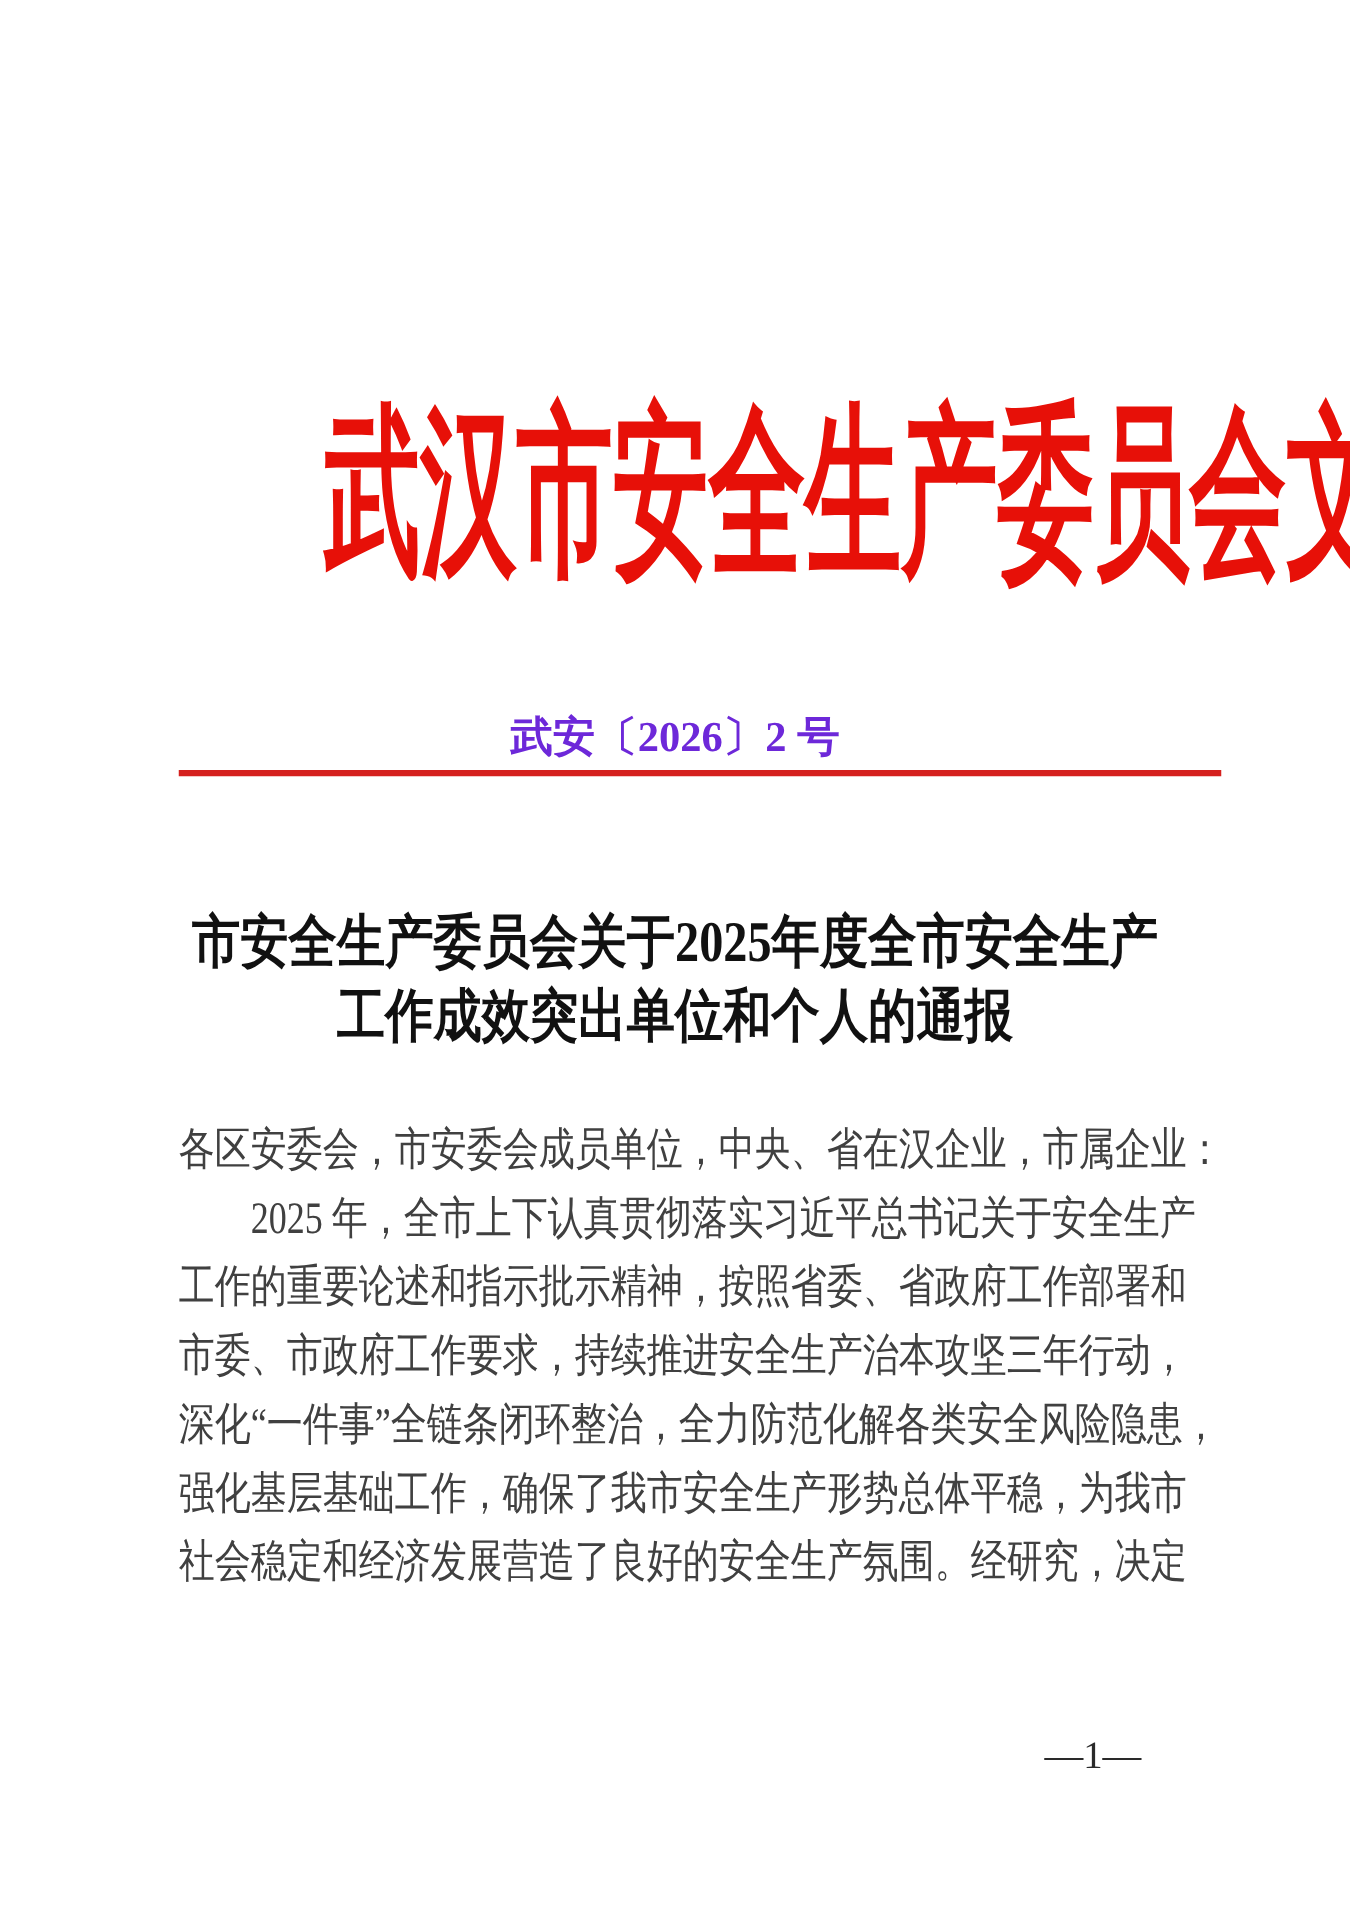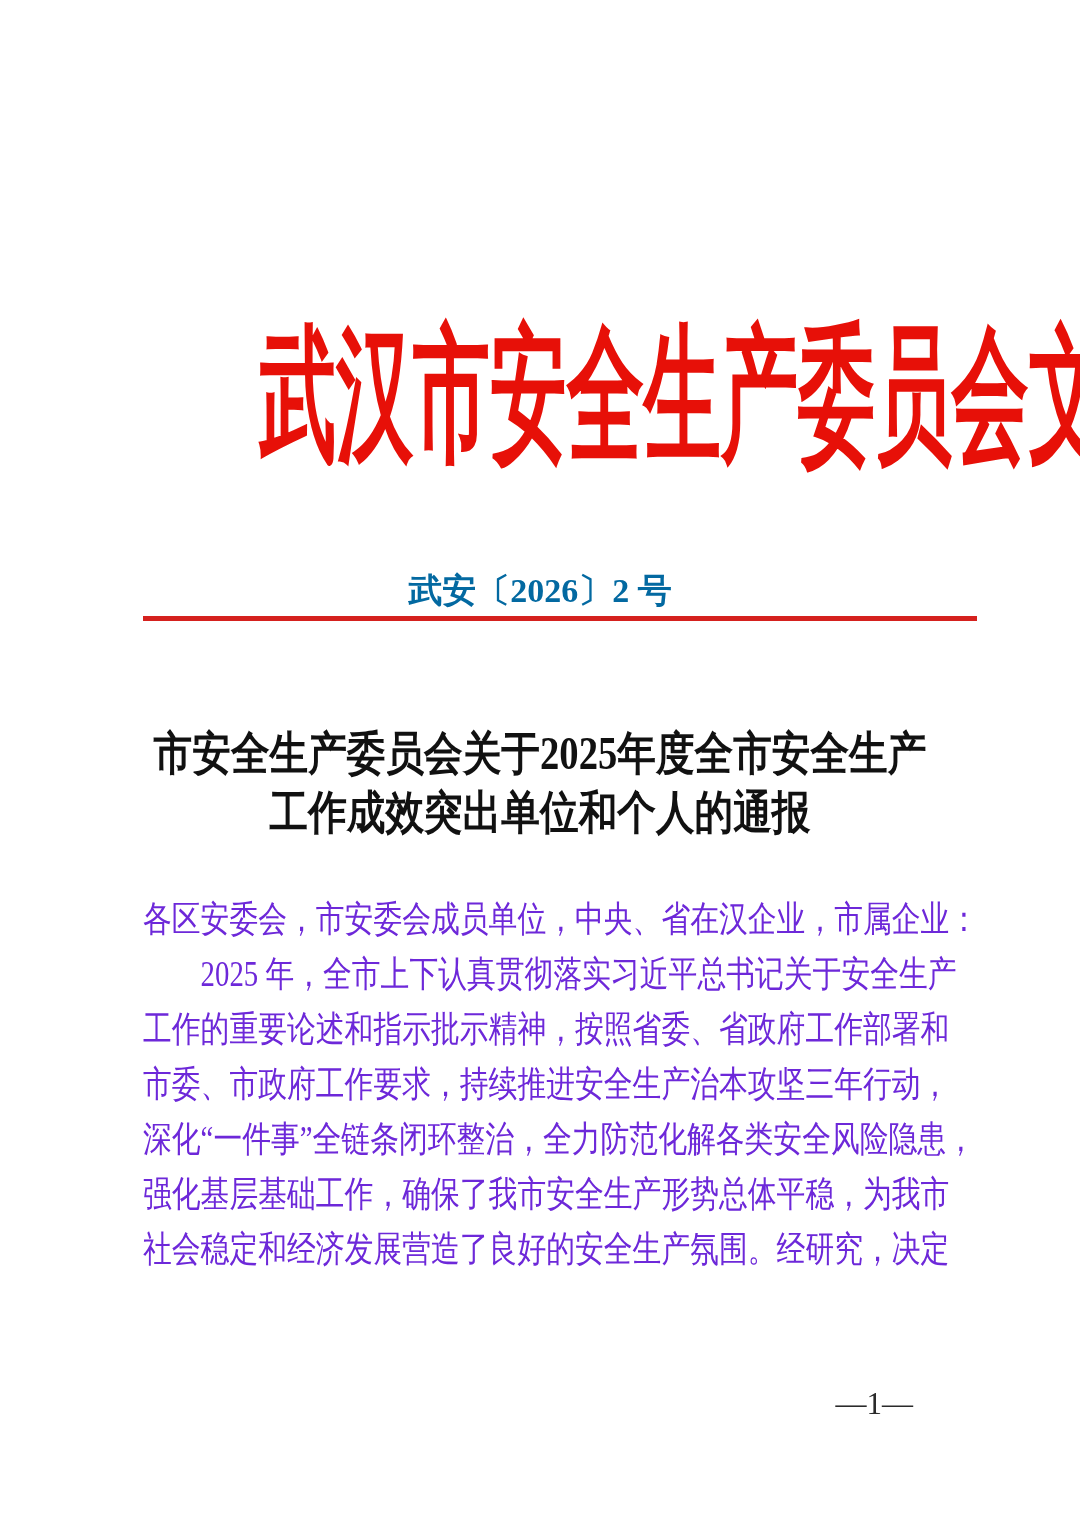--- a/index.html
+++ b/index.html
@@ -39,21 +39,21 @@
   
   .doc-number {
     position: absolute;
     top: 570px;
     left: 0;
     width: 100%;
     text-align: center;
     font-size: 34px;
     line-height: 42px;
     font-weight: bold;
-    color: #0369a1;
+    color: #6d28d9;
     white-space: nowrap;
   }
 
   
   .red-rule {
     position: absolute;
     top: 616px;
     left: 143px;
     width: 834px;
     height: 5px;
@@ -78,21 +78,21 @@
     white-space: nowrap;
   }
 
   
   .doc-body {
     position: absolute;
     top: 892px;
     left: 143px;
     width: 810px;
     font-size: 36px;
-    color: #6d28d9;
+    color: #404040;
   }
   .doc-body .body-line {
     white-space: nowrap;
     line-height: 55px;
     transform: scaleX(0.80);
     transform-origin: 0 50%;
   }
   .doc-body .body-line.indent {
     padding-left: 72px; 
   }

